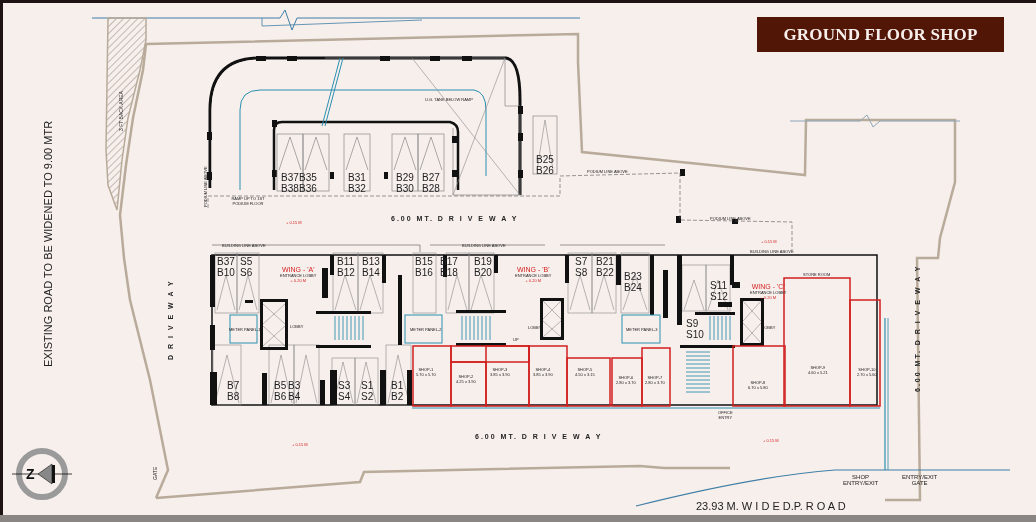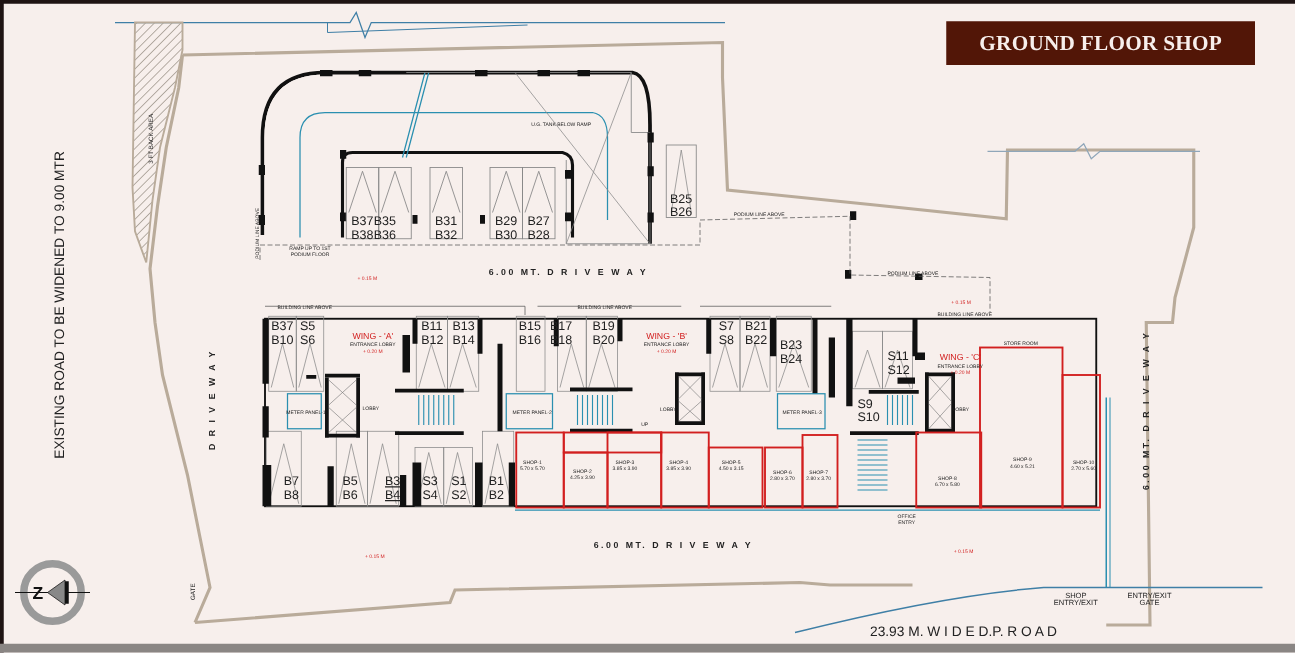--- a/index.html
+++ b/index.html
@@ -324,21 +324,21 @@
   </div>
 
 <div class="lbl slot" style="left:227px;top:380px;">
     <div>B7</div>
     <div>B8</div>
   </div>
 <div class="lbl slot" style="left:274px;top:380px;">
     <div>B5</div>
     <div>B6</div>
   </div>
-<div class="lbl slot" style="left:308px;top:380px;text-decoration:underline;">
+<div class="lbl slot" style="left:288px;top:380px;">
     <div>B3</div>
     <div>B4</div>
   </div>
 <div class="lbl slot" style="left:338px;top:380px;">
     <div>S3</div>
     <div>S4</div>
   </div>
 <div class="lbl slot" style="left:361px;top:380px;">
     <div>S1</div>
     <div>S2</div>

